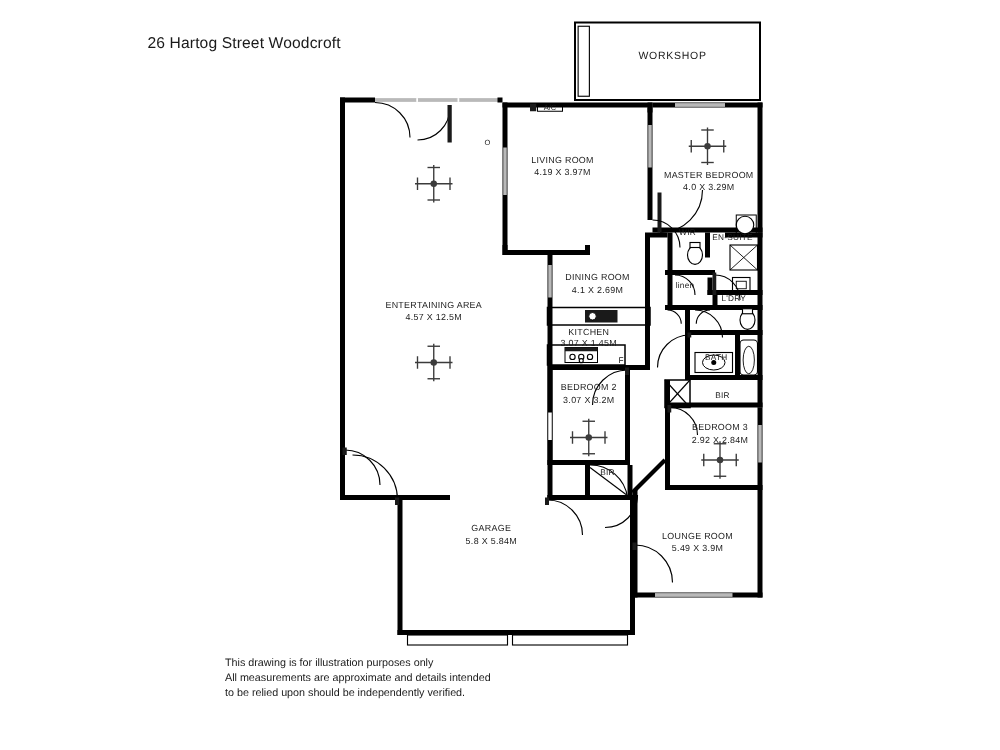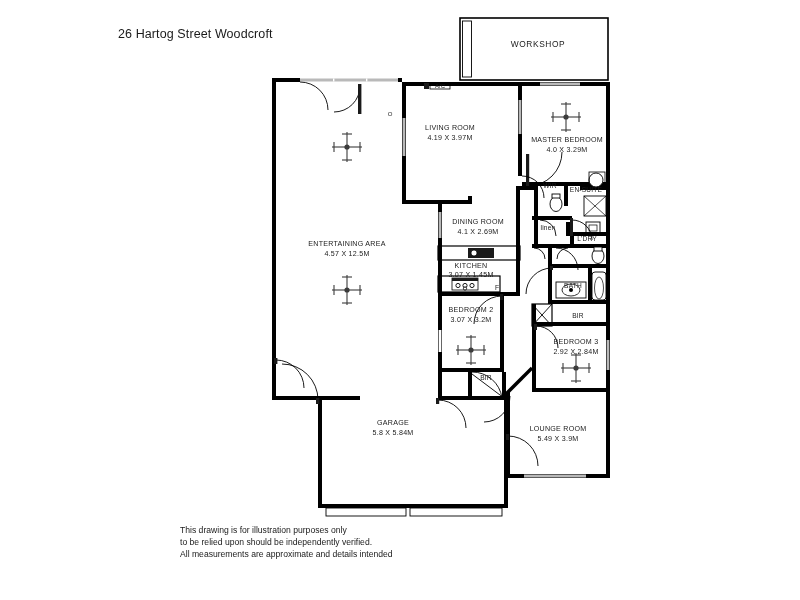--- a/index.html
+++ b/index.html
@@ -394,17 +394,17 @@
       <text class="small-label" x="578" y="318">BIR</text>
       <text class="small-label" x="486" y="380">BIR</text>
       <text class="small-label" x="497" y="290">F</text>
       <text class="tiny-label" x="440" y="88">A/C</text>
     </g>
 
   </svg>
 
   <div id="disclaimer">
     <div>This drawing is for illustration purposes only</div>
+    <div>All measurements are approximate and details intended</div>
     <div>to be relied upon should be independently verified.</div>
-    <div>All measurements are approximate and details intended</div>
   </div>
 
 </div>
 
 </body></html>

